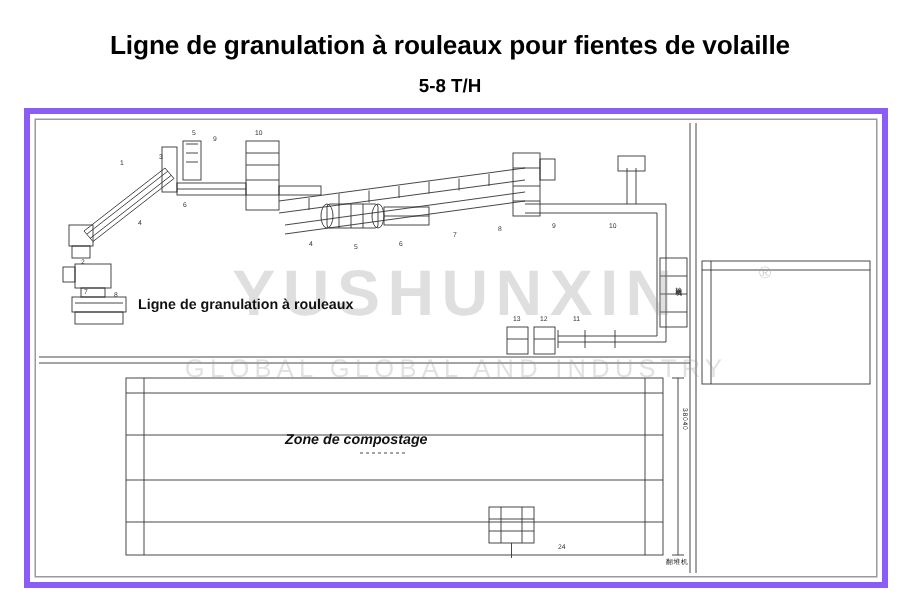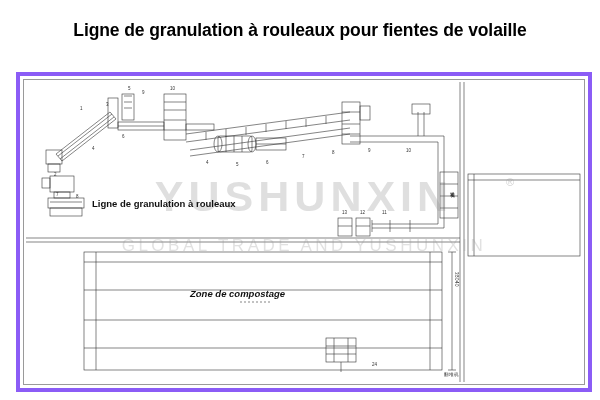--- a/index.html
+++ b/index.html
@@ -128,20 +128,21 @@
     writing-mode: vertical-rl;
     letter-spacing: 0.5px;
   }
 </style>
 </head>
 <body>
 
 <div class="page">
 
   <div class="title">Ligne de granulation à rouleaux pour fientes de volaille</div>
+  <div class="subtitle">5-8 T/H</div>
 
   <div class="frame">
     <div class="inner-frame"></div>
 
     <svg class="dwg" viewBox="0 0 568 312">
       <g stroke="#333" fill="none" stroke-width="0.6">
 
         <line x1="6" y1="162" x2="440" y2="162"></line>
         <line x1="6" y1="166" x2="440" y2="166"></line>
 
@@ -278,21 +279,21 @@
         <text x="322" y="138">13</text>
         <text x="340" y="138">12</text>
         <text x="362" y="138">11</text>
         <text x="352" y="290">24</text>
       </g>
     </svg>
 
     <div class="watermark">
       <div class="wm-main">YUSHUNXIN</div>
       <div class="wm-reg">®</div>
-      <div class="wm-sub">GLOBAL TRADE AND YUSHUNXIN</div>
+      <div class="wm-sub">GLOBAL GLOBAL AND INDUSTRY</div>
     </div>
 
     <div class="caption cap-granulation">Ligne de granulation à rouleaux</div>
     <div class="caption cap-compostage">Zone de compostage</div>
 
     <div class="vline-label" style="left:430px; top:112px;">输送机</div>
     <div class="vline-label" style="left:434px; top:196px;">38040</div>
     <div class="vline-label" style="left:424px; top:296px; writing-mode:horizontal-tb;">翻堆机</div>
   </div>
 

